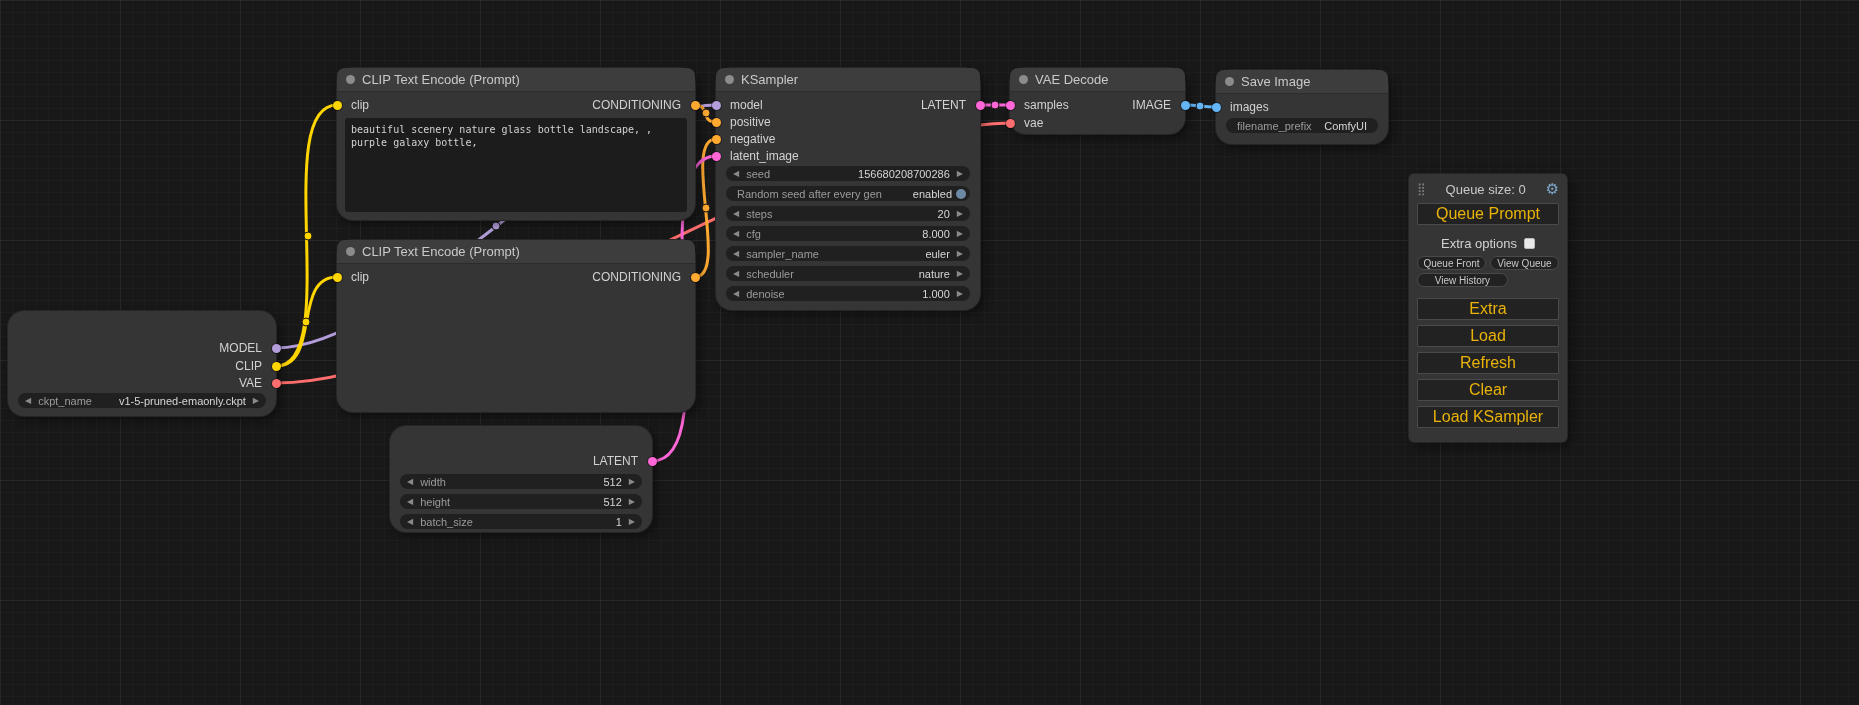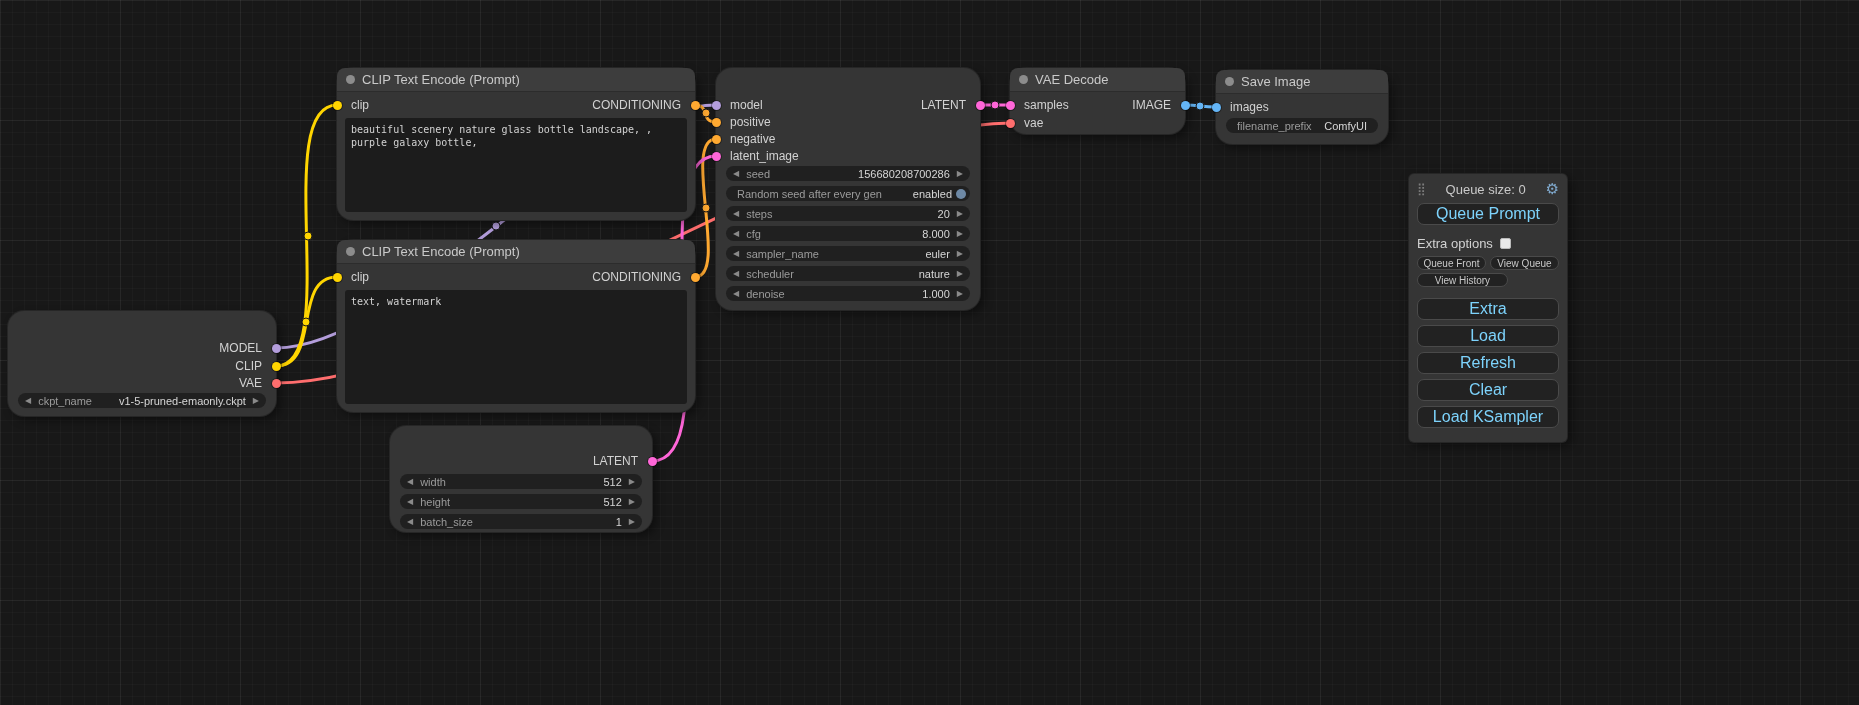--- a/index.html
+++ b/index.html
@@ -58,24 +58,24 @@
 
   #queue-panel { position:absolute; z-index:3; left:1409px; top:174px; width:158px;
             background:#353535; border-radius:5px; padding:5px 8px 9px;
             box-shadow:0 0 0 1px #262626, 4px 4px 12px rgba(0,0,0,0.5);
             display:flex; flex-direction:column; }
   .qheader { display:flex; align-items:center; height:20px; color:#c9c9c9;
              font-size:13px; margin-bottom:4px; }
   .qdrag { color:#7c7c7c; font-size:12px; cursor:grab; flex:none; }
   .qsize { flex:1; text-align:center; }
   .qgear { color:#7fa8cc; font-size:15px; cursor:pointer; flex:none; }
-  .qbtn { background:#222222; border:1px solid #4a4a4a; color:#7dd3fc;
-          border-radius:7px; font-family:inherit; cursor:pointer; display:block; }
+  .qbtn { background:#222222; border:1px solid #4a4a4a; color:#eab308;
+          border-radius:1px; font-family:inherit; cursor:pointer; display:block; }
   .qbtn.big { height:22px; font-size:16px; width:100%; margin-bottom:5px; }
-  .qextra { display:flex; align-items:center; gap:7px;
+  .qextra { display:flex; align-items:center; justify-content:center; gap:7px;
             height:14px; margin:6px 0 6px; color:#d2d2d2; font-size:13px; }
   .qcheck { width:11px; height:11px; background:#e9e9e9; border-radius:2px;
             border:1px solid #bbb; cursor:pointer; }
   .qrow-small { display:flex; gap:4px; justify-content:flex-start; margin-bottom:3px; }
   .qbtn.small { flex:1; height:14px; font-size:10px; line-height:11px;
                 border-radius:7px; padding:0 4px; color:#c9c9c9; }
   .qbtn.small.half { flex:0 0 64%; }
   .qspacer { height:8px; }
 </style>
 </head>
@@ -147,21 +147,20 @@
     <div class="ntitle">
       <span class="ndot"></span>
       <span class="nlabel">CLIP Text Encode (Prompt)</span>
     </div>
     <div class="prow" style="top:28px">
       <span class="pdot pleft c-clip"></span>
       <span class="plabel-in">clip</span>
       <span class="plabel-out">CONDITIONING</span>
       <span class="pdot pright c-cond"></span>
     </div>
-    <textarea class="prompt" spellcheck="false" style="">text, watermark</textarea>
   </div>
 
   <div class="node" style="left:390px;top:426px;width:262px;height:106px">
     <div class="prow" style="top:26px">
       <span class="plabel-out">LATENT</span>
       <span class="pdot pright c-latent"></span>
     </div>
     <div class="widget" style="top:48px">
       <span class="warrow">◀</span>
       <span class="wname">width</span>
@@ -176,20 +175,24 @@
     </div>
     <div class="widget" style="top:88px">
       <span class="warrow">◀</span>
       <span class="wname">batch_size</span>
       <span class="wval">1</span>
       <span class="warrow">▶</span>
     </div>
   </div>
 
   <div class="node" style="left:716px;top:68px;width:264px;height:242px">
+    <div class="ntitle">
+      <span class="ndot"></span>
+      <span class="nlabel">KSampler</span>
+    </div>
     <div class="prow" style="top:28px">
       <span class="pdot pleft c-model"></span>
       <span class="plabel-in">model</span>
       <span class="plabel-out">LATENT</span>
       <span class="pdot pright c-latent"></span>
     </div>
     <div class="prow" style="top:45px">
       <span class="pdot pleft c-cond"></span>
       <span class="plabel-in">positive</span>
     </div>

